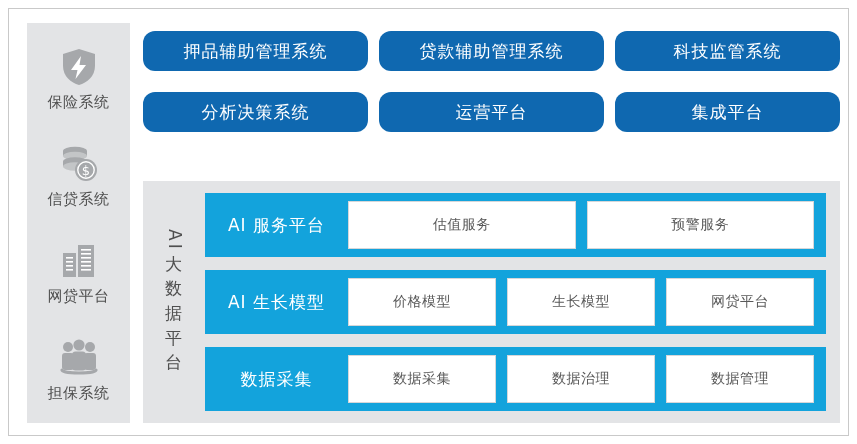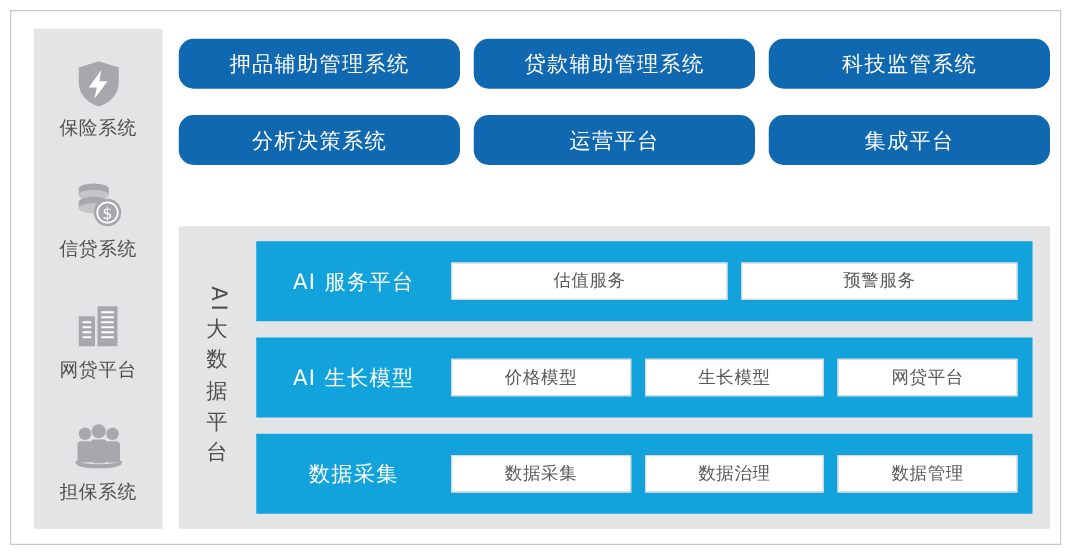--- a/index.html
+++ b/index.html
@@ -131,35 +131,35 @@
   }
   .blue-row {
     height: 64px;
     background: #13a3dc;
     display: flex;
     align-items: center;
     padding: 0 12px 0 0;
     box-sizing: border-box;
   }
   .row-title {
-    width: 156px;
+    width: 143px;
     text-align: center;
     color: #ffffff;
     font-size: 17px;
     letter-spacing: 1px;
     flex: none;
   }
   .chips {
     flex: 1;
     display: flex;
     gap: 11px;
   }
   .chip {
     flex: 1;
-    height: 30px;
+    height: 48px;
     background: #ffffff;
     border: 1px solid #d6d7d9;
     box-sizing: border-box;
     display: flex;
     align-items: center;
     justify-content: center;
     font-size: 14px;
     color: #595959;
     letter-spacing: 0.5px;
   }

